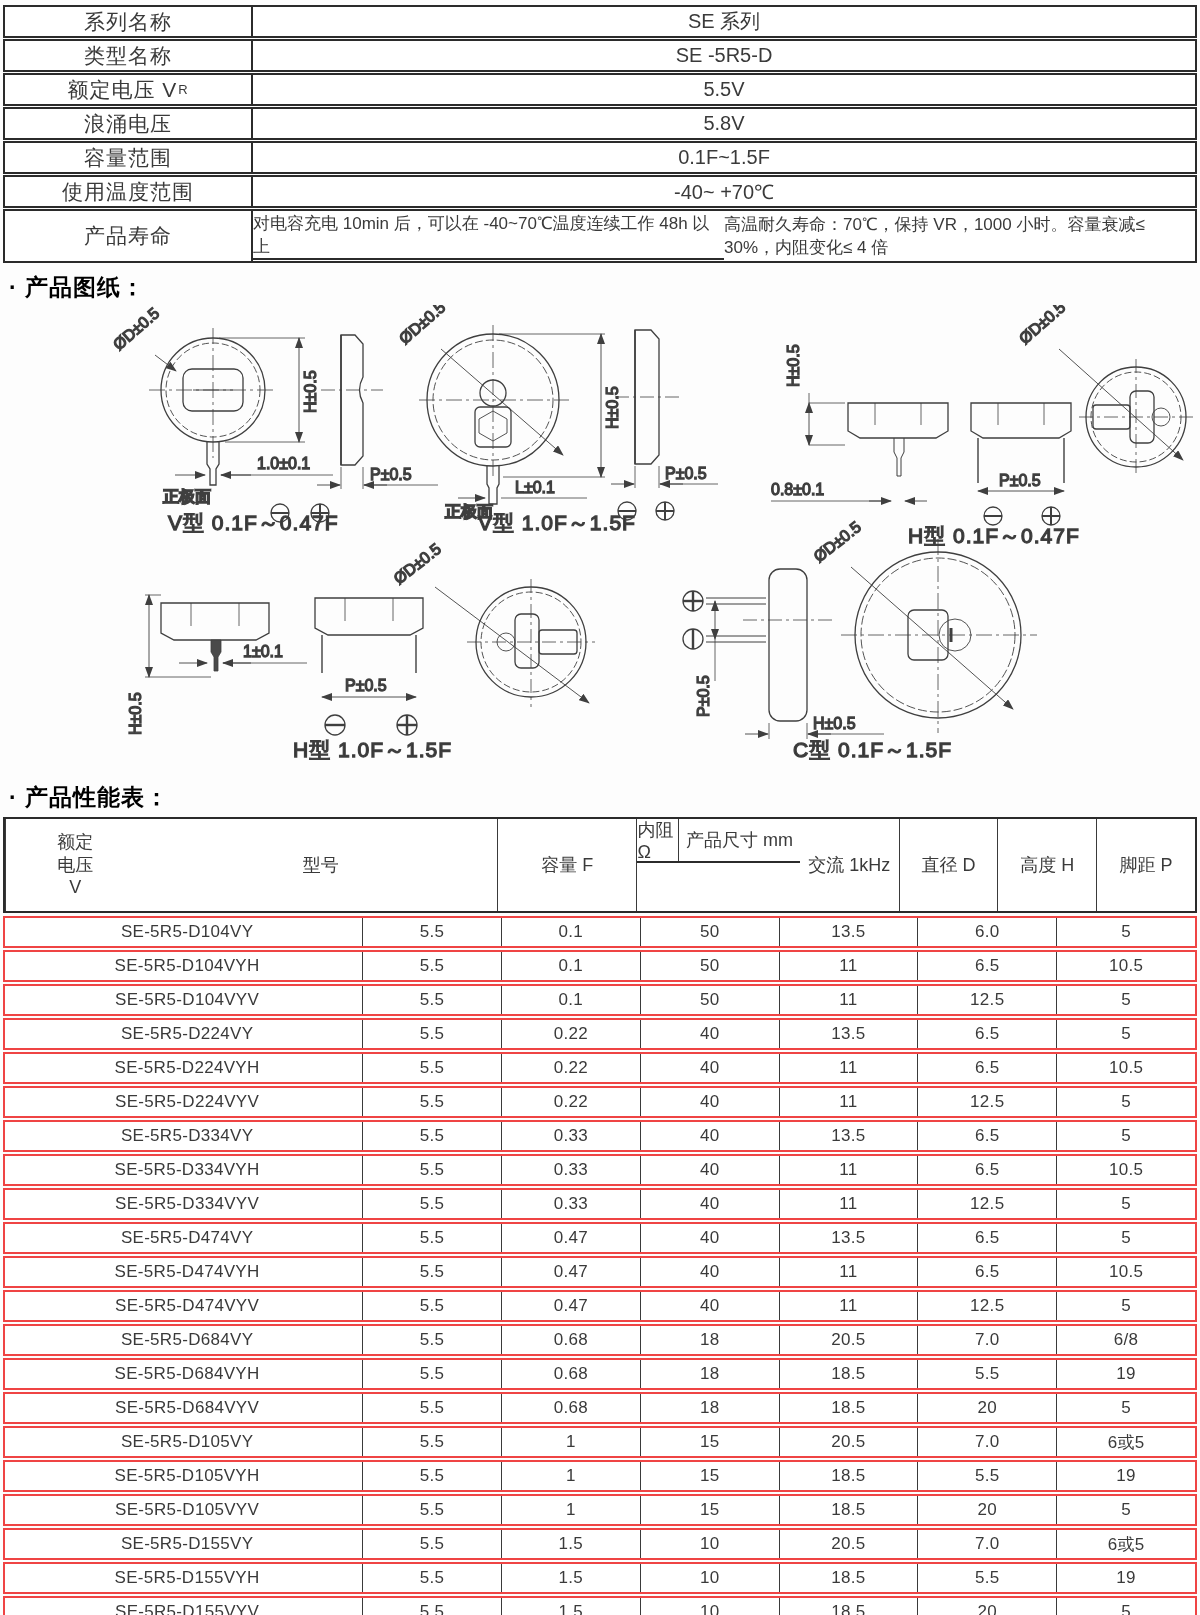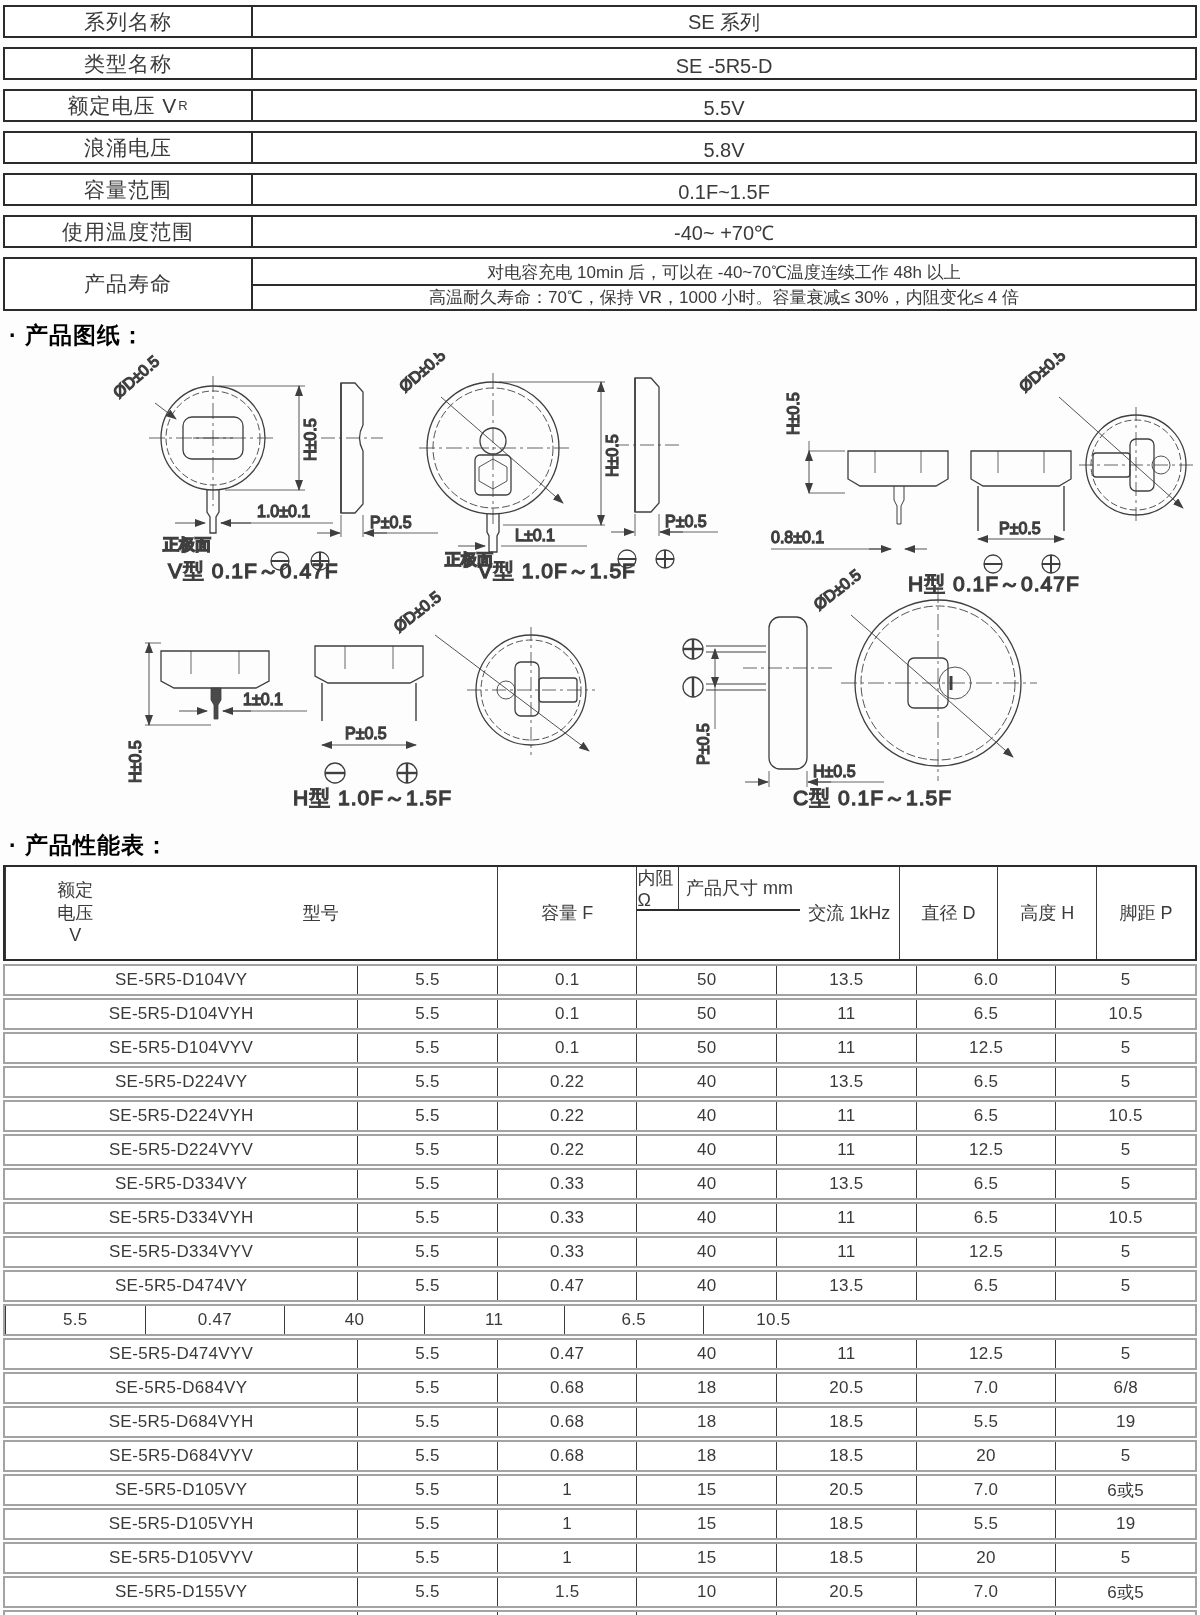--- a/index.html
+++ b/index.html
@@ -7,34 +7,34 @@
   body {
     width: 1200px; height: 1615px; overflow: hidden;
     font-family: "Liberation Sans", sans-serif;
     color: #3a3a3a;
     padding: 5px 3px 0 3px;
   }
 
   
   .spec-table { width: 1194px; }
   .spec-row {
-    display: flex; align-items: flex-end;
-    border: 2px solid #2b2b2b; margin-bottom: 9px; background: #fff;
+    display: flex; align-items: center;
+    border: 2px solid #2b2b2b; margin-bottom: 1px; background: #fff;
   }
   .spec-label {
     width: 248px; border-right: 2px solid #2b2b2b;
     display: flex; align-items: center; justify-content: center;
     font-size: 21px; letter-spacing: 1px; min-height: 29px;
   }
   .spec-label sub { font-size: 13px; margin-left: 1px; }
   .spec-value {
     flex: 1; display: flex; align-items: center; justify-content: center;
     font-size: 20px;
   }
-  .spec-value-stack { flex: 1; display: flex; flex-direction: column; }
+  .spec-value-stack { flex: 1; display: flex; flex-direction: row; }
   .spec-value-stack .line {
     flex: 1; display: flex; align-items: center; justify-content: center;
     font-size: 17px;
   }
   .spec-value-stack .line:first-child { border-bottom: 2px solid #2b2b2b; }
   .spec-row.tall .spec-label { min-height: 50px; }
 
   
   .section-heading {
     color: #000000; font-size: 23px; font-weight: bold;
@@ -65,22 +65,22 @@
   .pt-group .g-top { display: flex; height: 44px; border-bottom: 2px solid #2b2b2b; }
   .pt-group .g-bot { display: flex; flex: 1; }
   .pt-group .gc {
     display: flex; align-items: center; justify-content: center; font-size: 18px;
   }
   .g-res { width: 25%; }
   .g-size { width: 75%; }
   .g-quarter { width: 25%; }
 
   .pt-row {
-    display: flex; border: 2px solid #a3a3a3; background: #fff;
-    height: 32px; margin-bottom: 2px;
+    display: flex; border: 2px solid #ef4444; background: #fff;
+    height: 32px; margin-bottom: 2px; padding-left: 7px;
   }
   .pt-row .c {
     display: flex; align-items: center; justify-content: center;
     font-size: 17px; letter-spacing: 0.3px;
   }
 </style>
 </head>
 <body>
 
 <div class="spec-table">
@@ -453,20 +453,21 @@
     <div class="pt-row">
       <div class="c w-model">SE-5R5-D474VY</div>
       <div class="c w-col bl">5.5</div>
       <div class="c w-col bl">0.47</div>
       <div class="c w-col bl">40</div>
       <div class="c w-col bl">13.5</div>
       <div class="c w-col bl">6.5</div>
       <div class="c w-col bl">5</div>
     </div>
     <div class="pt-row">
+      <div class="c w-model">SE-5R5-D474VYH</div>
       <div class="c w-col bl">5.5</div>
       <div class="c w-col bl">0.47</div>
       <div class="c w-col bl">40</div>
       <div class="c w-col bl">11</div>
       <div class="c w-col bl">6.5</div>
       <div class="c w-col bl">10.5</div>
     </div>
     <div class="pt-row">
       <div class="c w-model">SE-5R5-D474VYV</div>
       <div class="c w-col bl">5.5</div>

